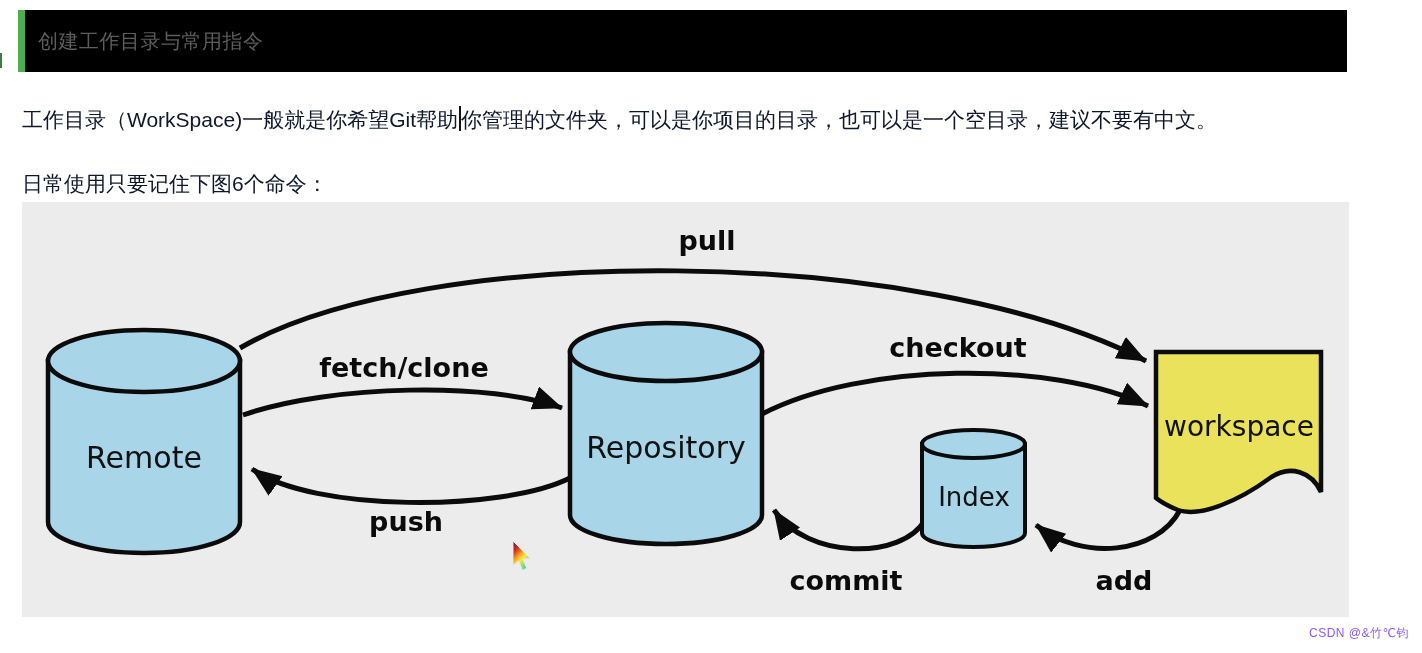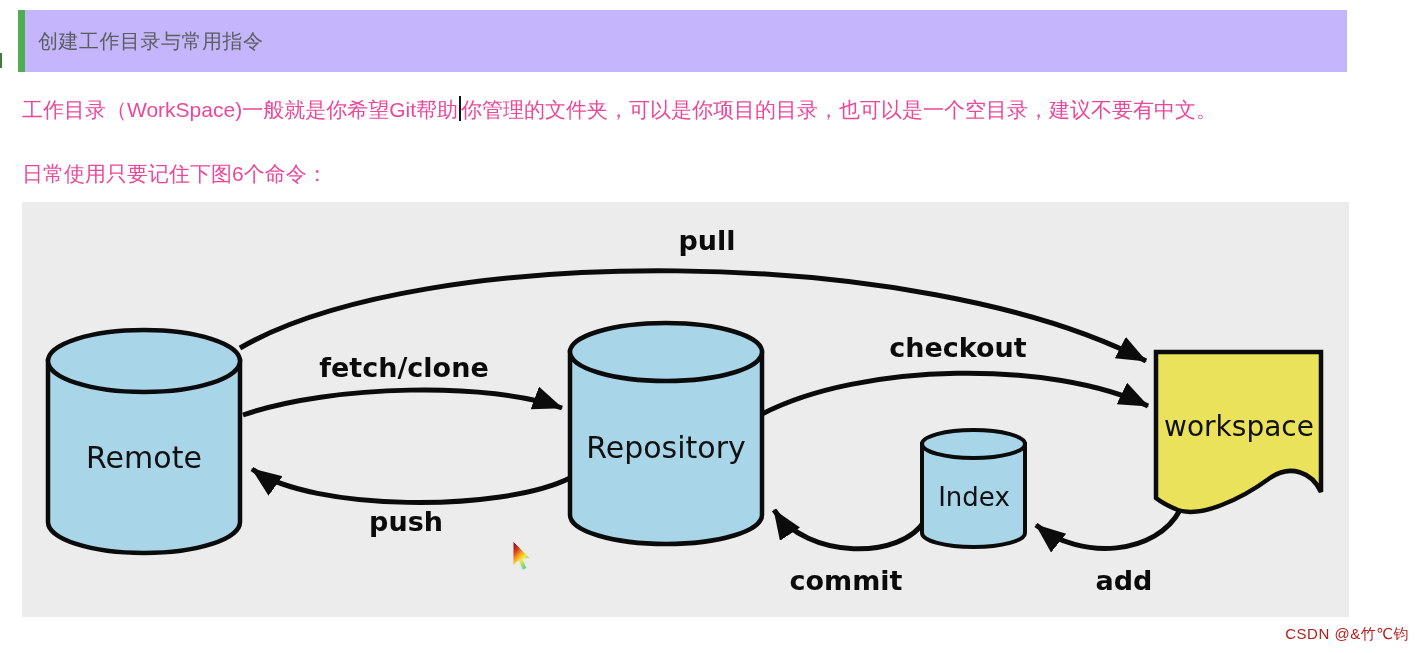--- a/index.html
+++ b/index.html
@@ -5,54 +5,54 @@
   * { margin: 0; padding: 0; box-sizing: border-box; }
   html, body { width: 1422px; height: 653px; background: #ffffff; overflow: hidden; }
   body { font-family: "Liberation Sans", "DejaVu Sans", sans-serif; position: relative; }
 
   .page { position: absolute; left: 0; top: 0; width: 1422px; height: 653px; background: #ffffff; }
 
   .edge-sliver { position: absolute; left: 0; top: 53px; width: 2px; height: 15px; background: #3e7d3e; }
 
   .section-header {
     position: absolute; left: 18px; top: 10px; width: 1329px; height: 62px;
-    background: #c4b5fd;
+    background: #000000;
   }
   .section-header .accent {
     position: absolute; left: 0; top: 0; width: 7px; height: 62px; background: #4fae4f;
   }
   .section-header h2 {
     position: absolute; left: 20px; top: 0; line-height: 62px;
     font-size: 20px; font-weight: normal; color: #5d5d5d; letter-spacing: 0.5px;
     white-space: nowrap;
   }
 
   .body-text {
     position: absolute; left: 22px; white-space: nowrap;
-    font-size: 21px; color: #ec4899; line-height: 28px;
+    font-size: 21px; color: #0f172a; line-height: 28px; margin-top: 10px;
   }
   .p1 { top: 96px; }
   .p2 { top: 160px; }
   .caret {
     display: inline-block; width: 2px; height: 25px; background: #111;
     vertical-align: -4px; margin: 0 0.5px;
   }
 
   .diagram {
     position: absolute; left: 22px; top: 202px; width: 1327px; height: 415px;
     background: #ececec;
   }
   .diagram svg { display: block; width: 1327px; height: 415px; }
 
   .node-label { font-family: "DejaVu Sans", sans-serif; fill: #111111; }
   .edge-label { font-family: "DejaVu Sans", sans-serif; fill: #0b0b0b; font-weight: bold; font-size: 27px; }
 
   .watermark {
     position: absolute; right: 13px; top: 625px;
-    font-size: 15px; color: #b91c1c; letter-spacing: 0.5px;
+    font-size: 12px; color: #8b5cf6; letter-spacing: 0.5px;
   }
 </style>
 </head>
 <body>
 
 <div class="page">
 
   <div class="edge-sliver"></div>
 
   <div class="section-header">

